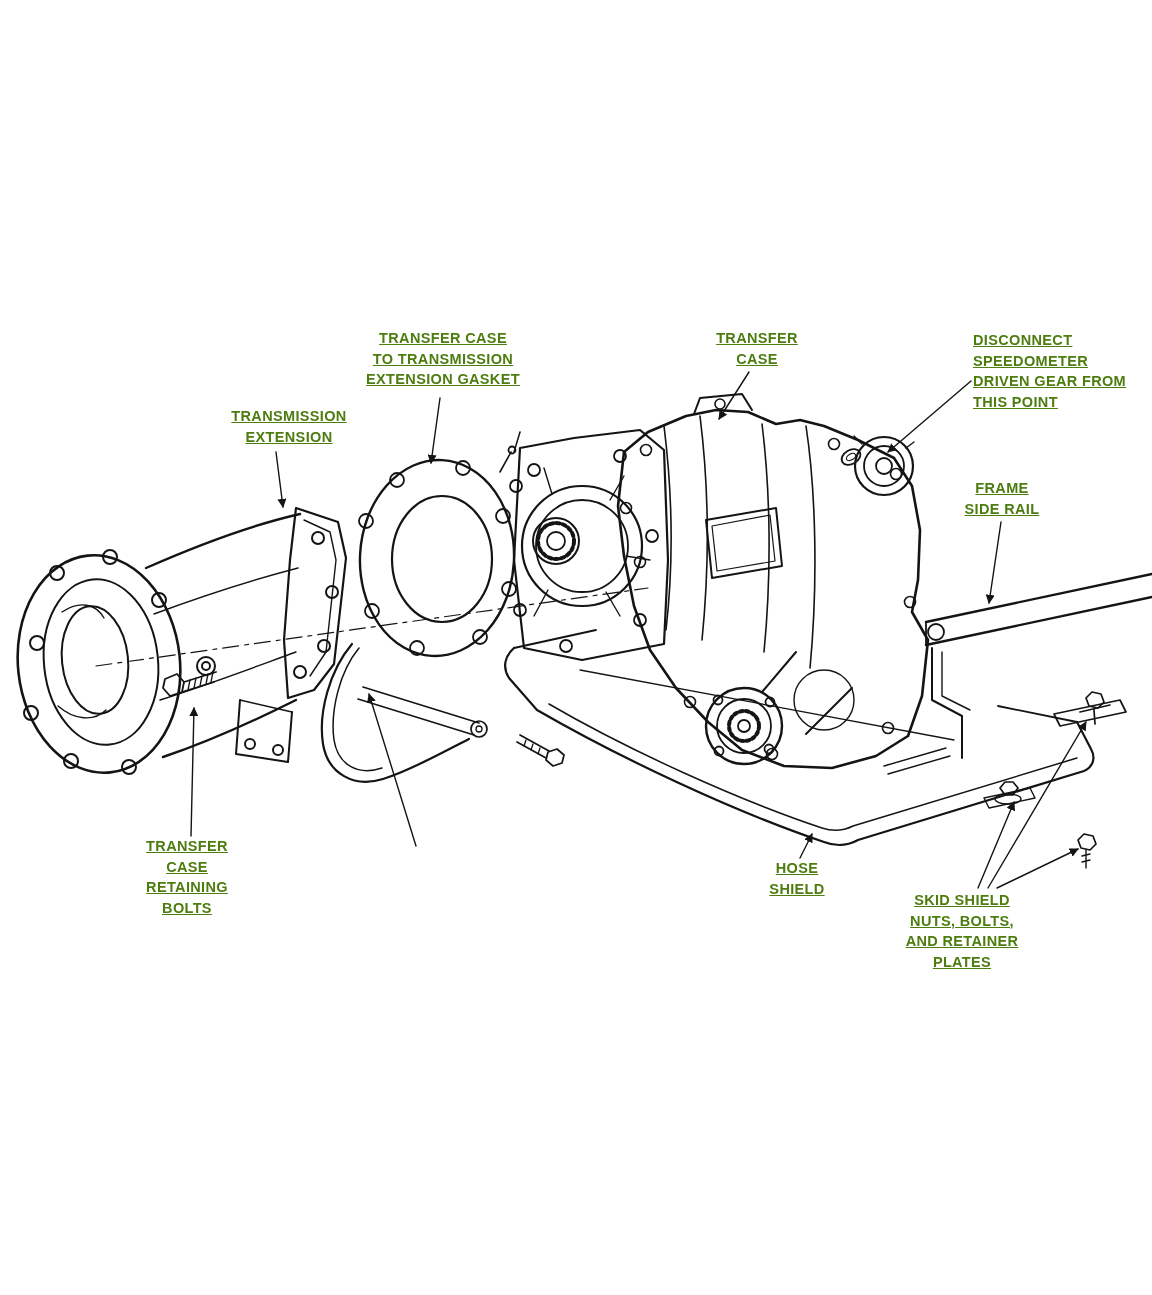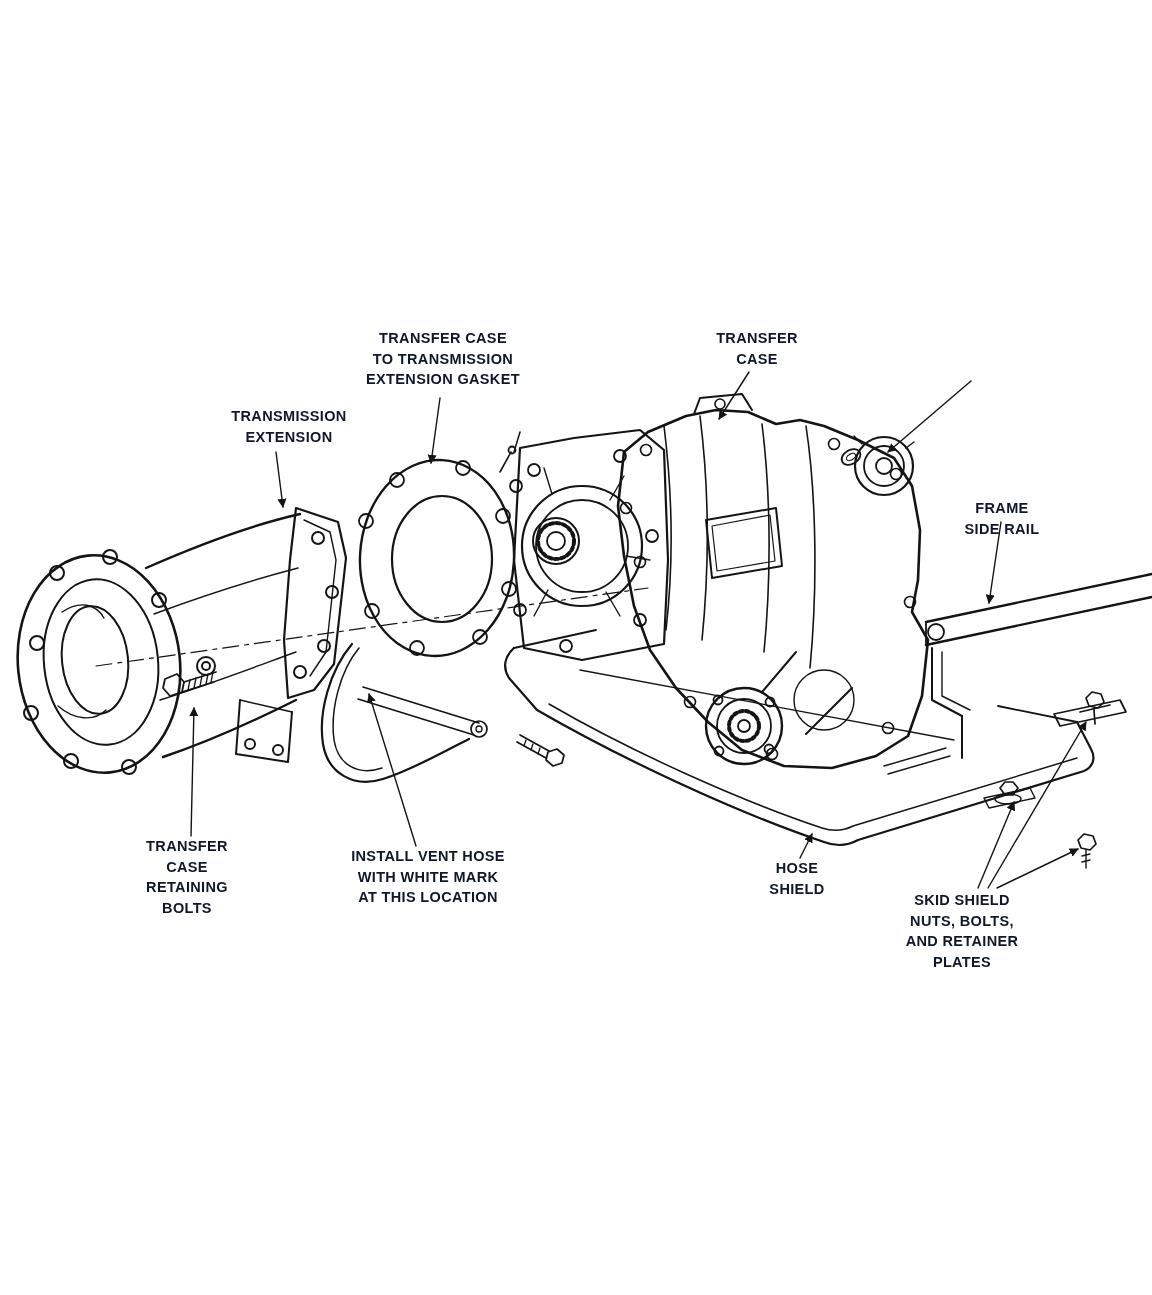--- a/index.html
+++ b/index.html
@@ -4,21 +4,21 @@
 <style>
   html,body{margin:0;padding:0;background:#ffffff;}
   .canvas{
     position:relative;width:1152px;height:1295px;background:#ffffff;
     font-family:"Liberation Sans",sans-serif;color:#141414;overflow:hidden;
   }
   .svg-layer{position:absolute;left:0;top:0;width:1152px;height:1295px;}
   .part-label{
     position:absolute;font-size:14.5px;line-height:1.42;letter-spacing:.35px;
     font-weight:bold;white-space:pre-line;text-align:center;
-    transform:translateX(-50%);color:#0f172a;
+    transform:translateX(-50%);color:#4d7c0f;text-decoration:underline;
   }
   .part-label.align-left{transform:none;text-align:left;}
 </style>
 </head>
 <body>
 
 <div class="canvas">
 
   <svg class="svg-layer" viewBox="0 0 1152 1295" xmlns="http://www.w3.org/2000/svg">
     <defs>
@@ -205,32 +205,33 @@
   <div class="part-label" style="left:443px;top:328px;">TRANSFER CASE
 TO TRANSMISSION
 EXTENSION GASKET</div>
 
   <div class="part-label" style="left:289px;top:406px;">TRANSMISSION
 EXTENSION</div>
 
   <div class="part-label" style="left:757px;top:328px;">TRANSFER
 CASE</div>
 
-
-  <div class="part-label" style="left:1002px;top:478px;margin-top:20px;">FRAME
+  <div class="part-label align-left" style="left:973px;top:330px;">DISCONNECT
+SPEEDOMETER
+DRIVEN GEAR FROM
+THIS POINT</div>
+
+  <div class="part-label" style="left:1002px;top:478px;">FRAME
 SIDE RAIL</div>
 
   <div class="part-label" style="left:187px;top:836px;">TRANSFER
 CASE
 RETAINING
 BOLTS</div>
 
-  <div class="part-label" style="left:428px;top:846px;">INSTALL VENT HOSE
-WITH WHITE MARK
-AT THIS LOCATION</div>
 
   <div class="part-label" style="left:797px;top:858px;">HOSE
 SHIELD</div>
 
   <div class="part-label" style="left:962px;top:890px;">SKID SHIELD
 NUTS, BOLTS,
 AND RETAINER
 PLATES</div>
 
 </div>

